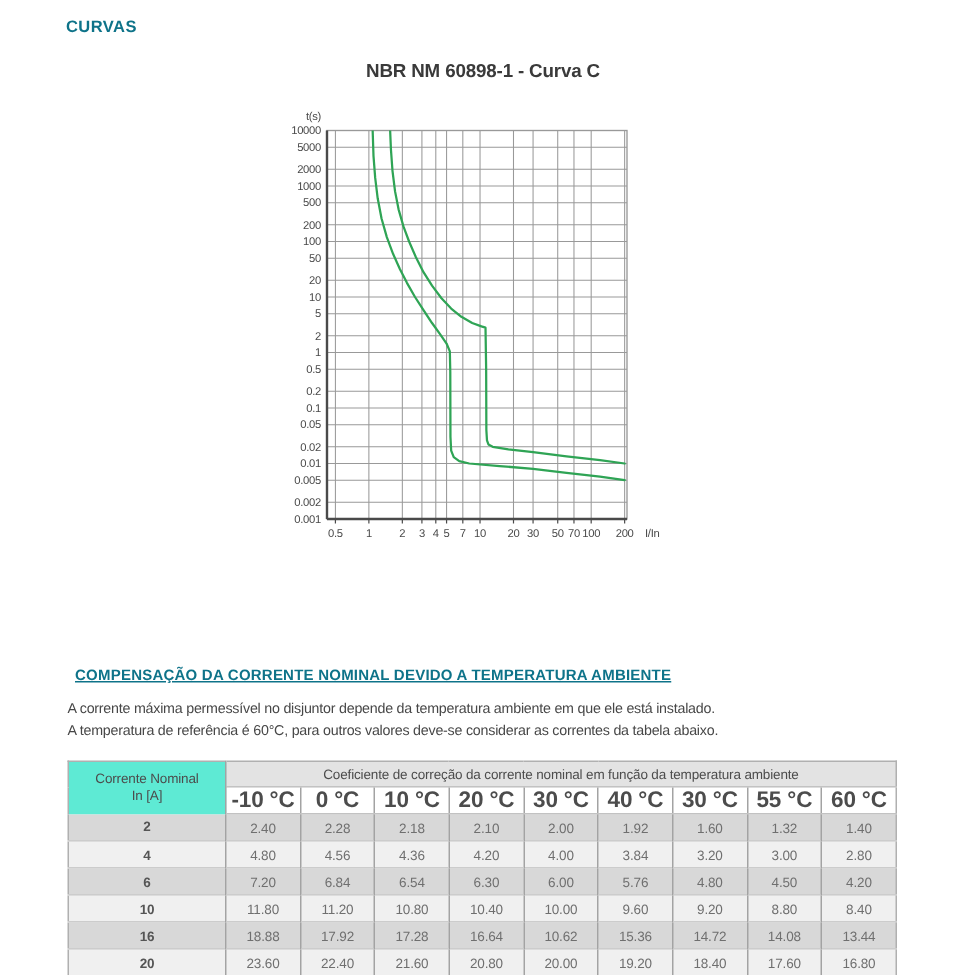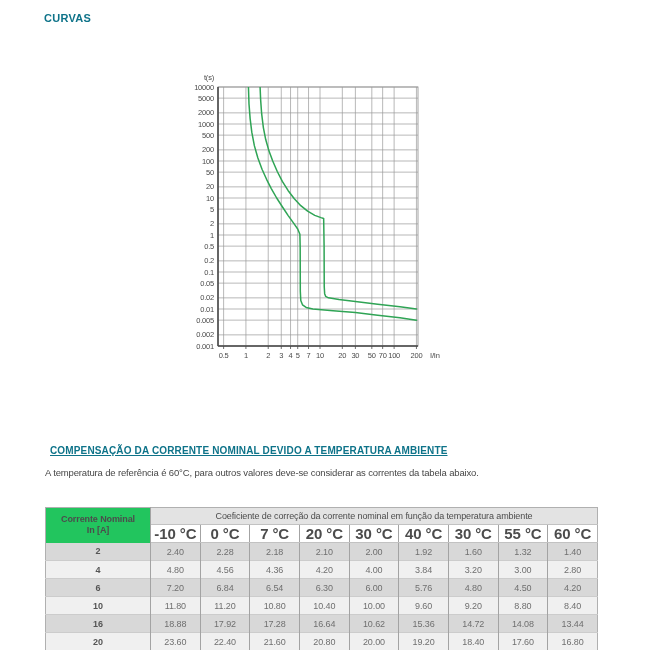--- a/index.html
+++ b/index.html
@@ -29,21 +29,21 @@
     border-collapse:collapse;table-layout:fixed;
     font-size:9px;color:#6f6f6f;letter-spacing:-.1px;
     border:1px solid #b0b0b0;
   }
   table.correction th,table.correction td{
     padding:0;text-align:center;vertical-align:middle;
     border-right:1px solid #a3a3a3;
   }
   table.correction th:last-child,table.correction td:last-child{border-right:none;}
   th.c1h{
-    background:#22c55e;font-weight:700;color:#4c4c4c;font-size:9px;line-height:11.5px;
+    background:#5eead4;font-weight:400;color:#4c4c4c;font-size:9px;line-height:11.5px;
     border-right:1px solid #a3a3a3;
   }
   th.spanh{
     background:#e3e3e3;font-weight:400;color:#4c4c4c;height:16px;
     border-bottom:1px solid #c2c2c2;font-size:9px;
   }
   tr.temp-row th{
     background:#ffffff;font-weight:700;color:#4c4c4c;height:17px;
     border-bottom:1px solid #c2c2c2;font-size:15px;
   }
@@ -52,20 +52,21 @@
   tbody tr:nth-child(even){background:#f0f0f0;}
   td.incol{font-weight:700;color:#555555;}
 </style>
 </head>
 <body>
 
 <div id="page">
 
   <div class="curvas-heading">CURVAS</div>
 
+  <div class="chart-title">NBR NM 60898-1 - Curva C</div>
 
   <div id="chart-wrap"><svg width="285" height="300" viewBox="0 0 285 300">
         <clipPath id="plotclip">
           <rect x="43" y="19" width="200" height="259"></rect>
         </clipPath>
         <g stroke="#999999" stroke-width="0.7">
           <line x1="48.61108228816693" y1="19" x2="48.61108228816693" y2="278"></line>
           <line x1="70.91811016771823" y1="19" x2="70.91811016771823" y2="278"></line>
           <line x1="93.22513804726951" y1="19" x2="93.22513804726951" y2="278"></line>
           <line x1="106.2739128593484" y1="19" x2="106.2739128593484" y2="278"></line>
@@ -163,20 +164,21 @@
           <text x="219.12279542075245" y="290" text-anchor="middle" style="font-family:&quot;Liberation Sans&quot;,sans-serif;font-size:7.5px;fill:#4a4a4a;letter-spacing:-0.2px;">100</text>
           <text x="241.42982330030372" y="290" text-anchor="middle" style="font-family:&quot;Liberation Sans&quot;,sans-serif;font-size:7.5px;fill:#4a4a4a;letter-spacing:-0.2px;">200</text>
         </g>
         <text x="39" y="12" text-anchor="end" style="font-family:&quot;Liberation Sans&quot;,sans-serif;font-size:7.5px;fill:#4a4a4a;letter-spacing:-0.2px;">t(s)</text>
         <text x="255" y="290" text-anchor="start" style="font-family:&quot;Liberation Sans&quot;,sans-serif;font-size:7.5px;fill:#4a4a4a;letter-spacing:-0.2px;">I/In</text>
       </svg></div>
 
   <div class="comp-heading">COMPENSAÇÃO DA CORRENTE NOMINAL DEVIDO A TEMPERATURA AMBIENTE</div>
 
   <div class="comp-text">
+    <div>A corrente máxima permessível no disjuntor depende da temperatura ambiente em que ele está instalado.</div>
     <div>A temperatura de referência é 60°C, para outros valores deve-se considerar as correntes da tabela abaixo.</div>
   </div>
 
   <table class="correction">
     <colgroup>
       <col style="width:105px">
       <col>
         <col>
         <col>
         <col>
@@ -190,21 +192,21 @@
       <tr>
         <th class="c1h" rowspan="2">
           <div>Corrente Nominal</div>
           <div>In [A]</div>
         </th>
         <th class="spanh" colspan="9">Coeficiente de correção da corrente nominal em função da temperatura ambiente</th>
       </tr>
       <tr class="temp-row" id="temp-row">
           <th>-10 °C</th>
           <th>0 °C</th>
-          <th>7 °C</th>
+          <th>10 °C</th>
           <th>20 °C</th>
           <th>30 °C</th>
           <th>40 °C</th>
           <th>30 °C</th>
           <th>55 °C</th>
           <th>60 °C</th>
         </tr>
     </thead>
     <tbody id="table-body">
         <tr>

